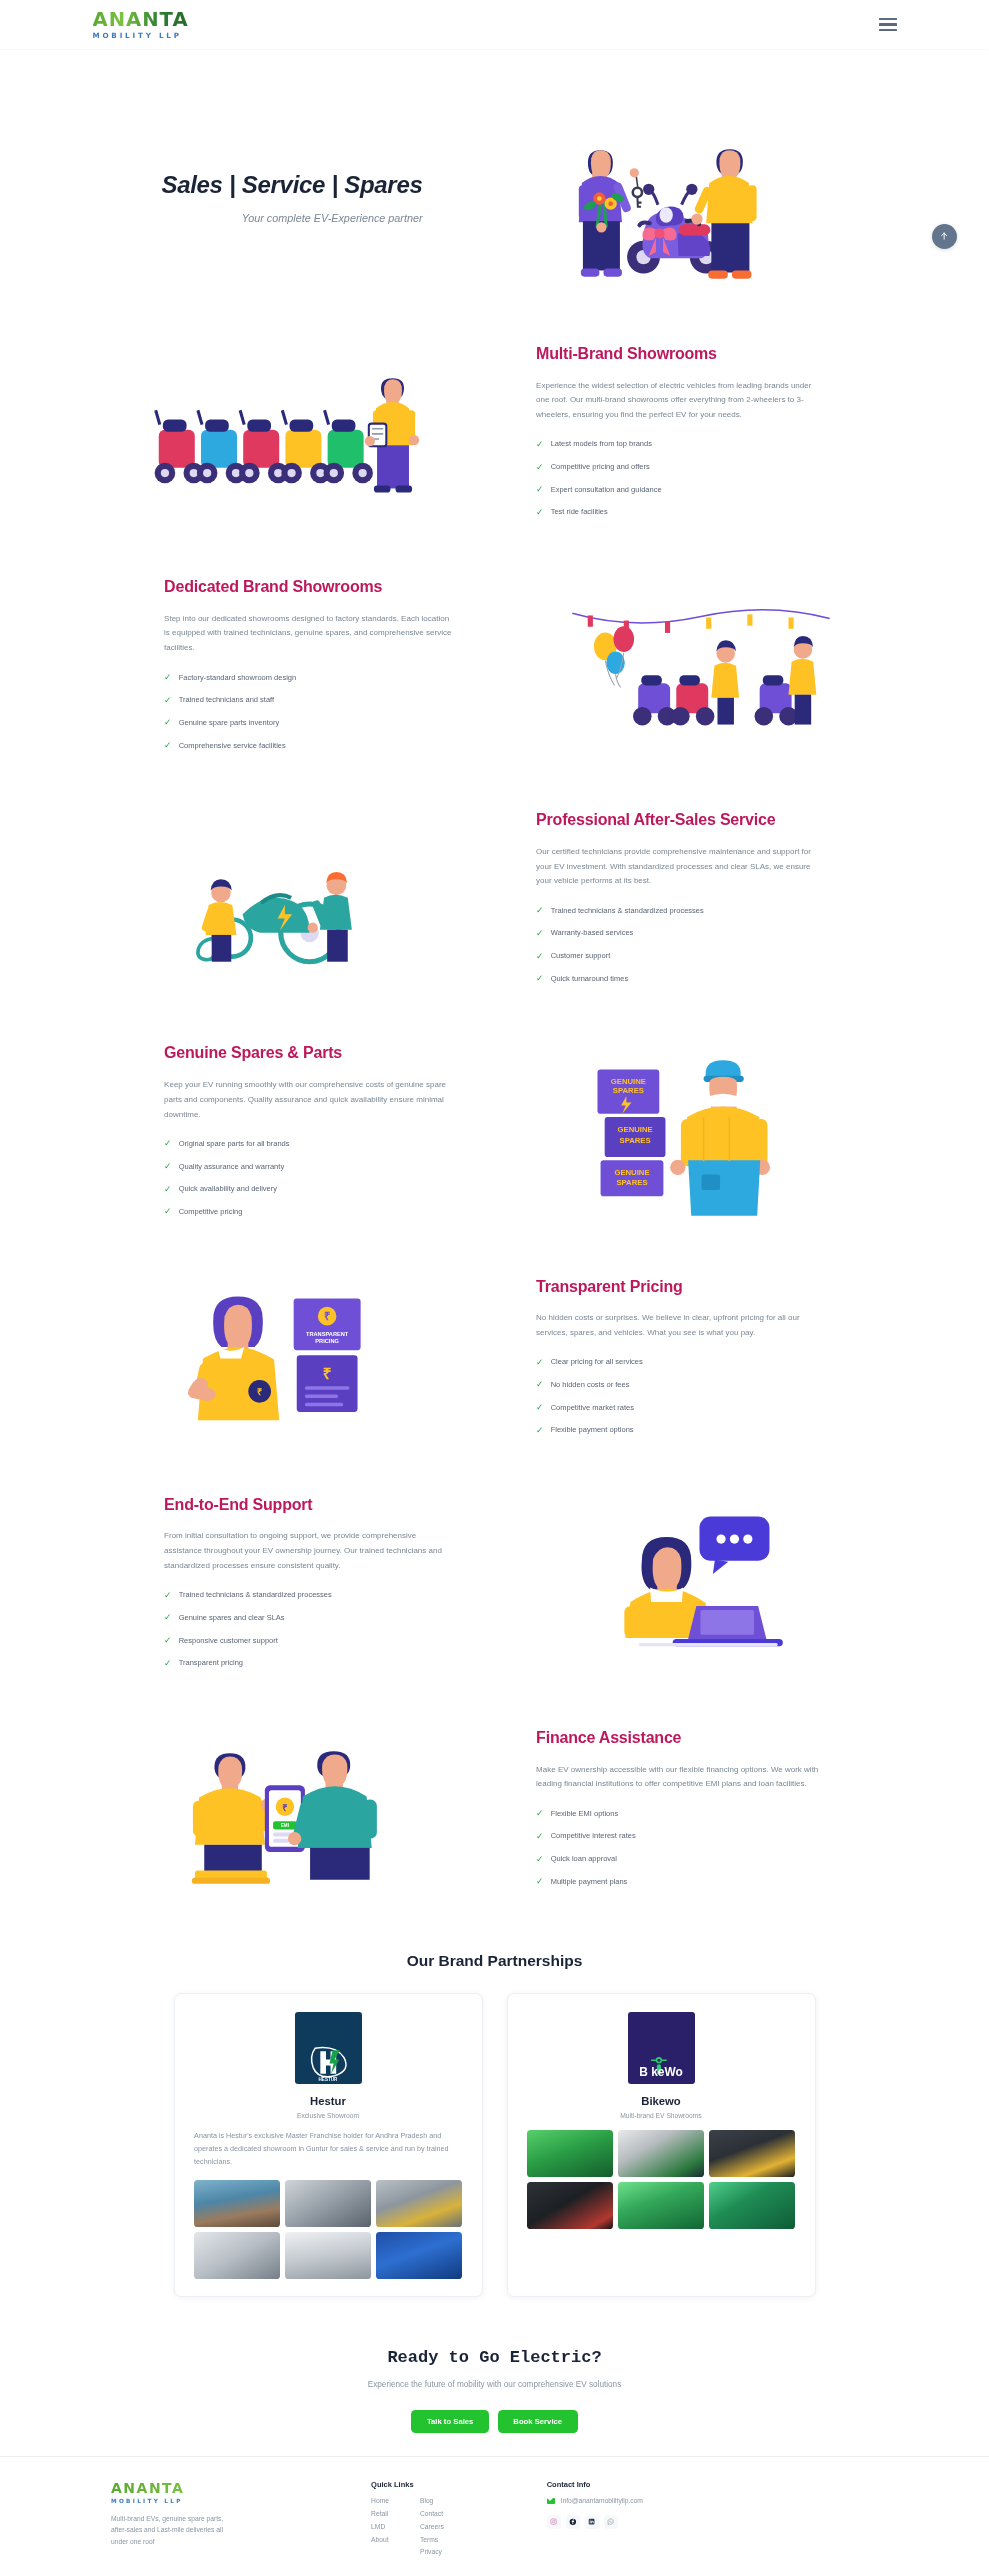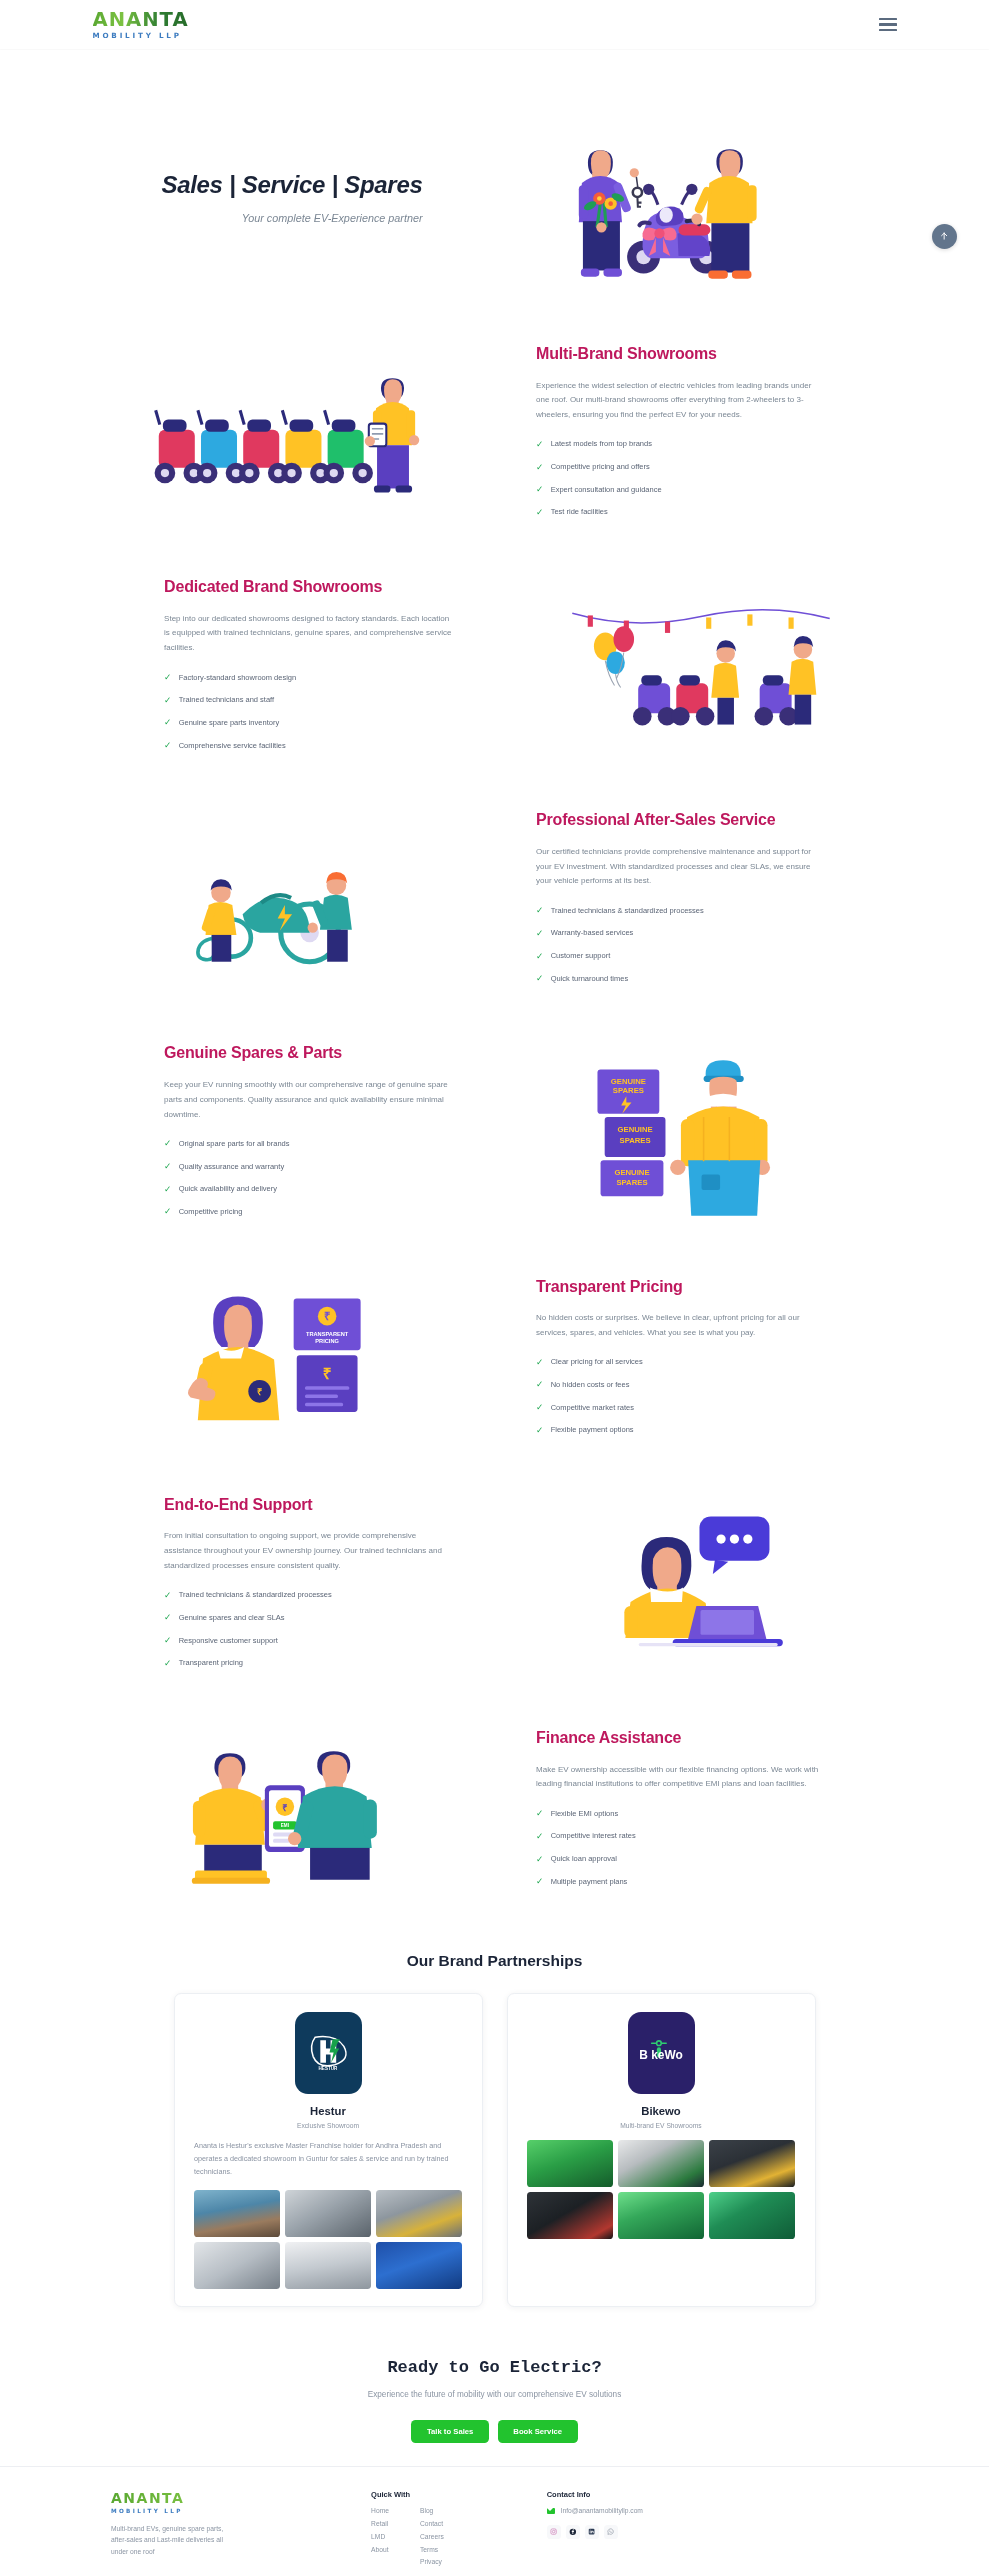--- a/index.html
+++ b/index.html
@@ -40,22 +40,22 @@
 
   
   .art{display:block;}
 
   
   .partners{width:804px;margin:0 auto;padding:29px 0 20.6px;}
   .sec-title{font-size:15.5px;font-weight:700;color:#1b2437;text-align:center;margin-bottom:23px;}
   .p-grid{display:flex;gap:24px;justify-content:center;}
   .p-card{width:309px;background:#fff;border:0.5px solid #eceff3;border-radius:7.2px;
     box-shadow:0 1px 6.2px rgba(20,30,50,.06);padding:17.5px 19.6px 17.5px;}
-  .p-logo{width:67px;height:82px;margin:0 auto 11.3px;border-radius:13px;display:flex;
-    align-items:center;justify-content:center;}
+  .p-logo{width:67px;height:72px;margin:0 auto 11.3px;border-radius:3px;display:flex;
+    align-items:flex-end;justify-content:center;}
   .p-logo.hestur{background:#0e3a5c;}
   .p-logo.bikewo{background:#2a2069;}
   .p-name{font-size:11.3px;font-weight:700;color:#1b2437;text-align:center;}
   .p-tag{font-size:6.7px;color:#8b95a3;text-align:center;margin-top:4.6px;}
   .p-desc{font-size:7.2px;line-height:1.8;color:#8a93a2;margin-top:11.3px;text-align:left;}
   .p-gal{display:grid;grid-template-columns:repeat(3,1fr);gap:4.6px;margin-top:11.3px;}
   .p-thumb{height:47px;border-radius:3.6px;background-size:cover;background-position:center;
     position:relative;overflow:hidden;}
 
   
@@ -453,21 +453,21 @@
           <circle cx="186" cy="224" r="15" fill="#f0a98a"></circle>
           <circle cx="350" cy="224" r="15" fill="#f0a98a"></circle>
           <path d="M206 210 h140 l-6 108 h-128z" fill="#2da9e0"></path>
           <path d="M236 126 l0 86 M286 126 l0 86" stroke="#f5b11f" stroke-width="3"></path>
           <rect x="232" y="238" width="36" height="30" rx="4" fill="#1f8fc4"></rect>
         </g>
       </svg>
     </div>
     <div class="col-txt">
       <h2 class="f-title">Genuine Spares &amp; Parts</h2>
-      <p class="f-desc">Keep your EV running smoothly with our comprehensive range of genuine spare parts and components. Quality assurance and quick availability ensure minimal downtime.</p>
+      <p class="f-desc">Keep your EV running smoothly with our comprehensive costs of genuine spare parts and components. Quality assurance and quick availability ensure minimal downtime.</p>
       <ul class="f-list">
         <li>
             <span class="tick">✓</span>
             <span>Original spare parts for all brands</span>
           </li>
         <li>
             <span class="tick">✓</span>
             <span>Quality assurance and warranty</span>
           </li>
         <li>
@@ -716,21 +716,21 @@
 
   <footer class="footer">
     <div class="f-inner">
       <div class="f-brand">
         <div class="f-logo-main">ANANTA</div>
         <div class="f-logo-sub">MOBILITY LLP</div>
         <p class="f-about">Multi-brand EVs, genuine spare parts, after-sales and Last-mile deliveries all under one roof</p>
       </div>
 
       <div class="f-col">
-        <h4>Quick With</h4>
+        <h4>Quick Links</h4>
         <div class="f-links">
           <ul>
             <li>Home</li>
             <li>Retail</li>
             <li>LMD</li>
             <li>About</li>
           </ul>
           <ul>
             <li>Blog</li>
             <li>Contact</li>

